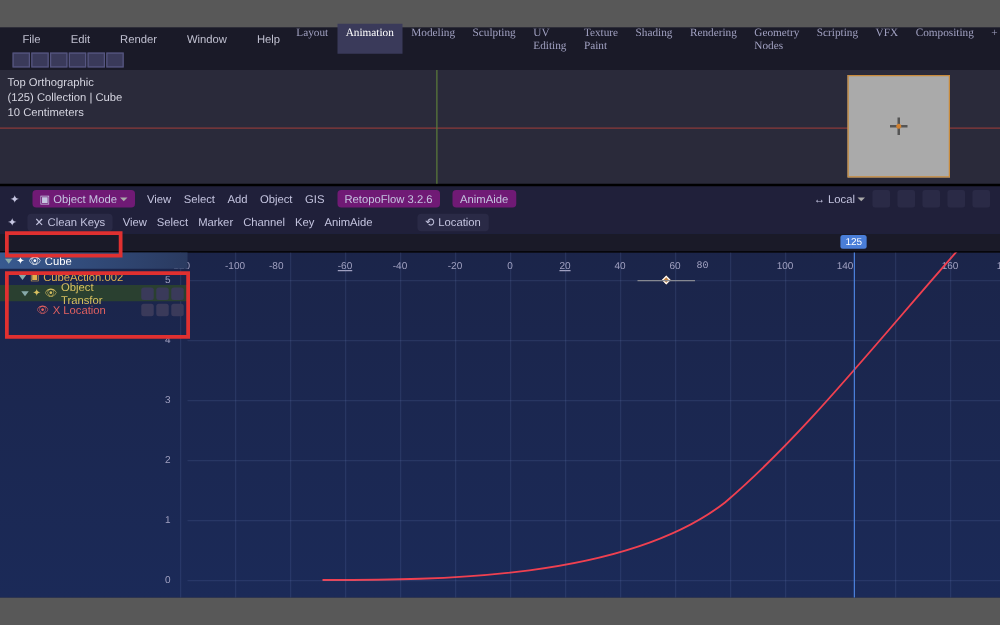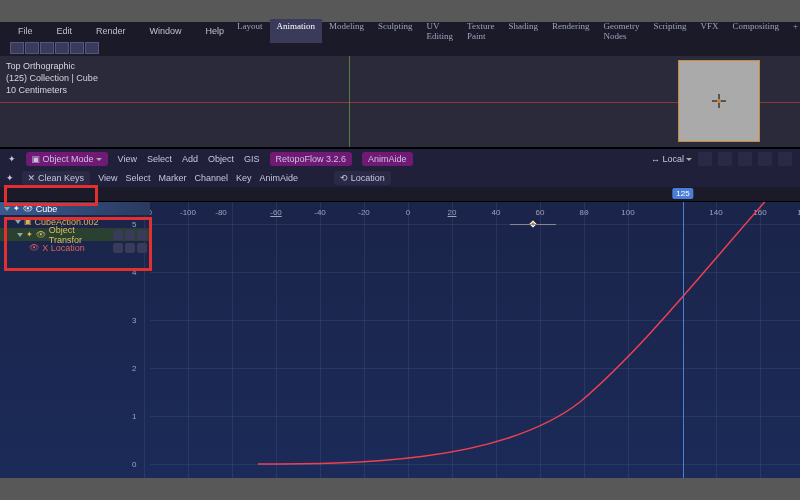--- a/index.html
+++ b/index.html
@@ -158,23 +158,23 @@
         <span style="left: 144px;">-120</span>
         <span style="left: 188px;">-100</span>
         <span style="left: 221px;">-80</span>
         <span style="left: 276px; text-decoration: underline;">-60</span>
         <span style="left: 320px;">-40</span>
         <span style="left: 364px;">-20</span>
         <span style="left: 408px;">0</span>
         <span style="left: 452px; text-decoration: underline;">20</span>
         <span style="left: 496px;">40</span>
         <span style="left: 540px;">60</span>
-        <span style="left: 584px; font-family: Liberation Mono, monospace;">80</span>
+        <span style="left: 562px; font-family: Liberation Mono, monospace;">80</span>
         <span style="left: 628px;">100</span>
-        <span style="left: 716px;">140</span>
+        <span style="left: 676px;">140</span>
         <span style="left: 760px;">160</span>
         <span style="left: 804px;">180</span>
         <div class="playhead-label" style="left: 683px;">125</div>
       </div>
 
     <div class="sidebar">
       <div class="tree-row sel">
         <span class="tri"></span>
         <span class="eye">✦</span>
         <span class="eye">👁</span>

